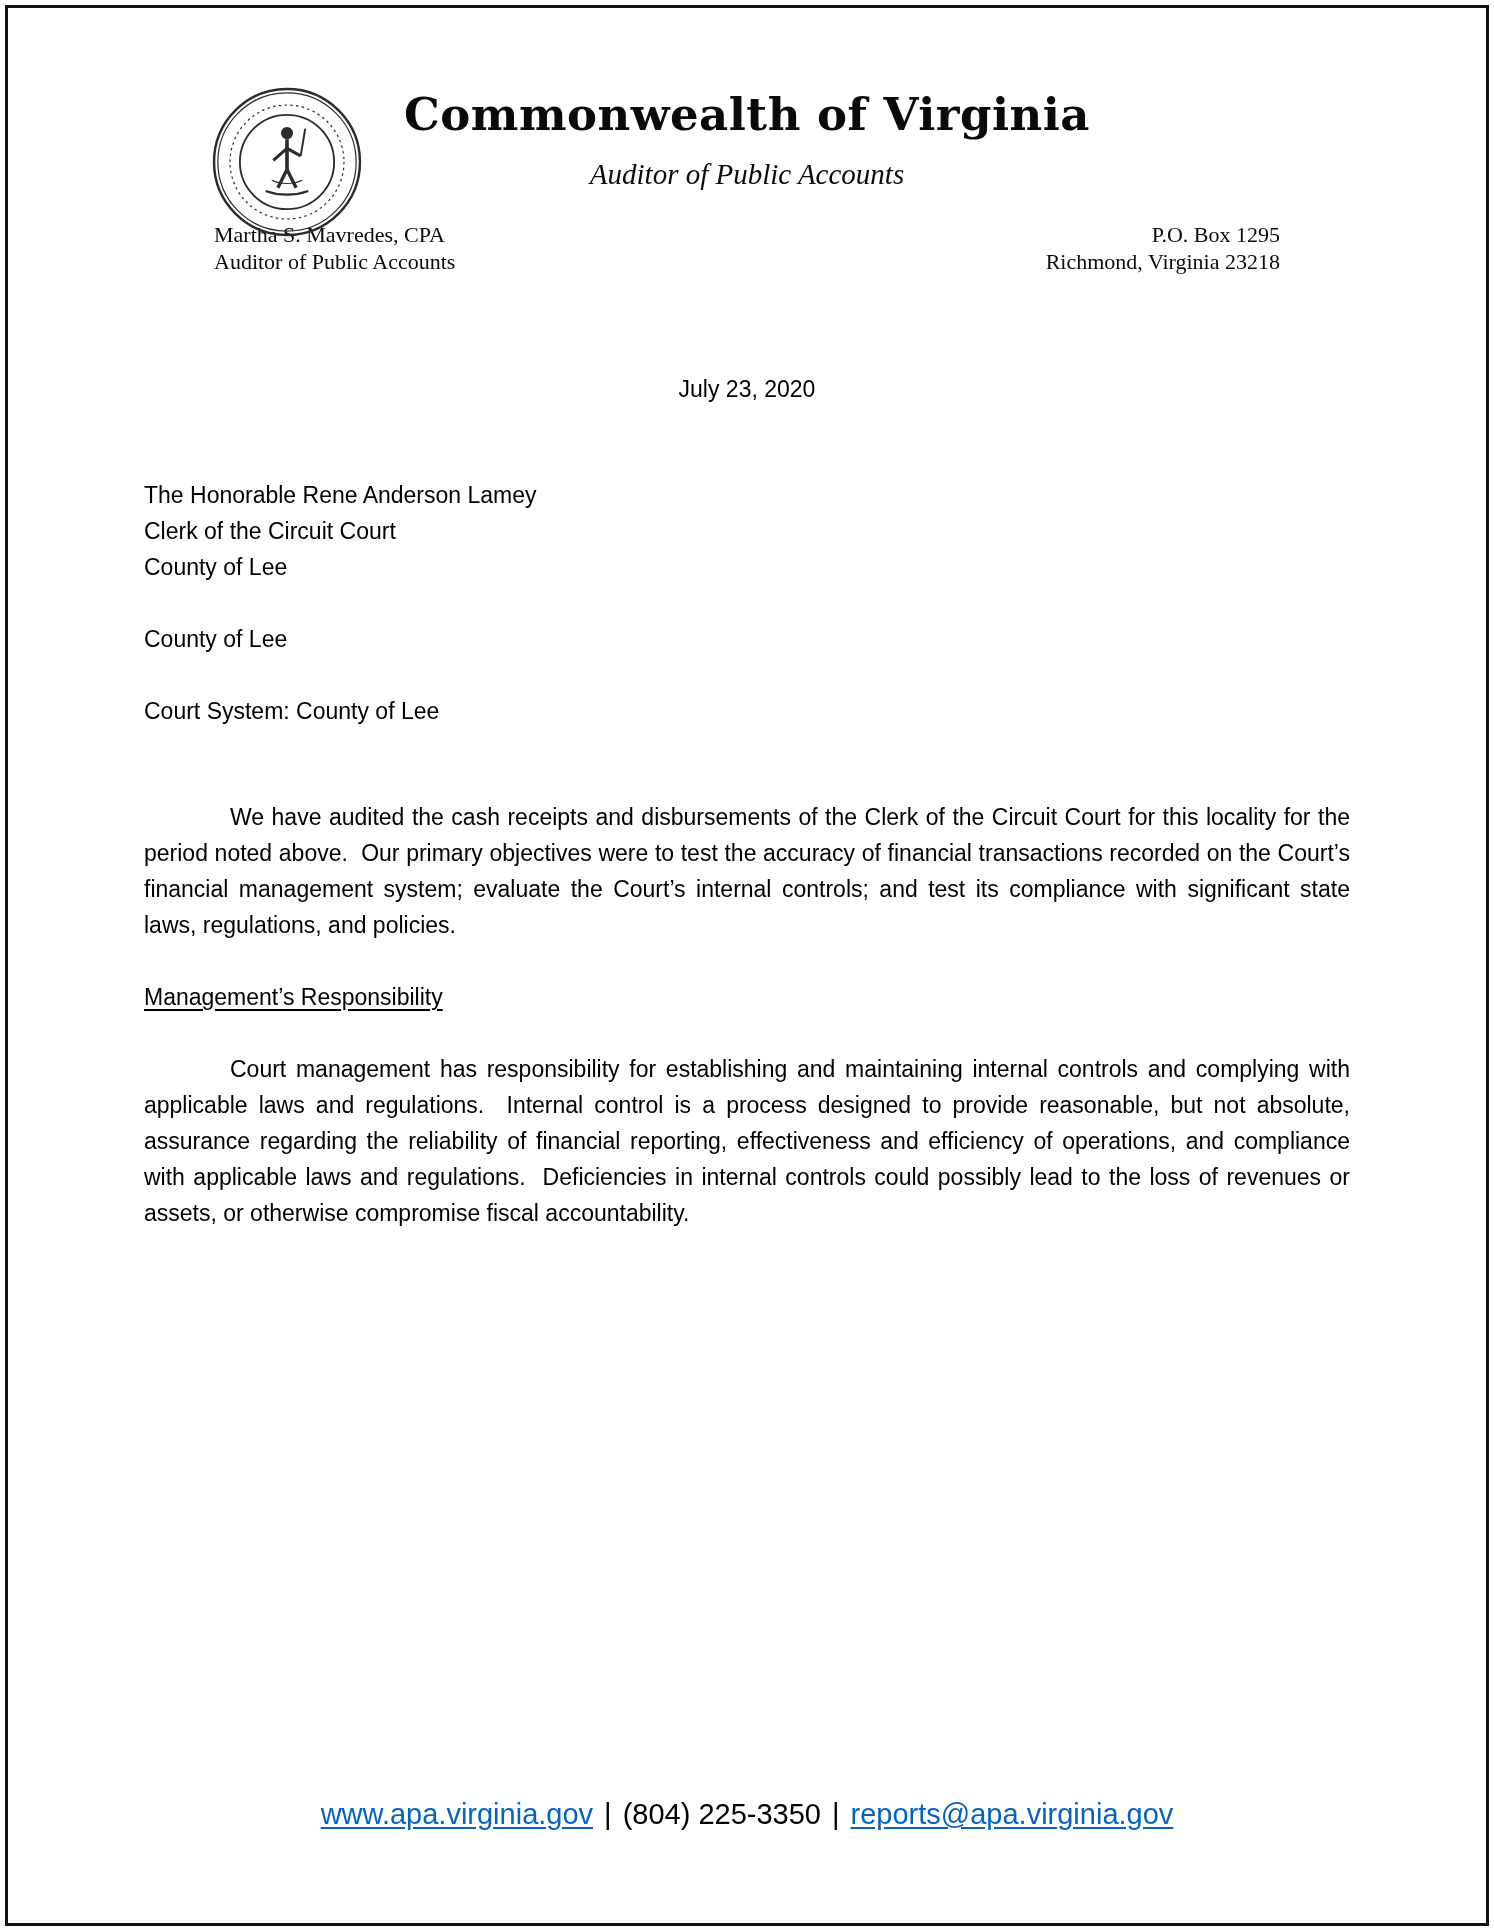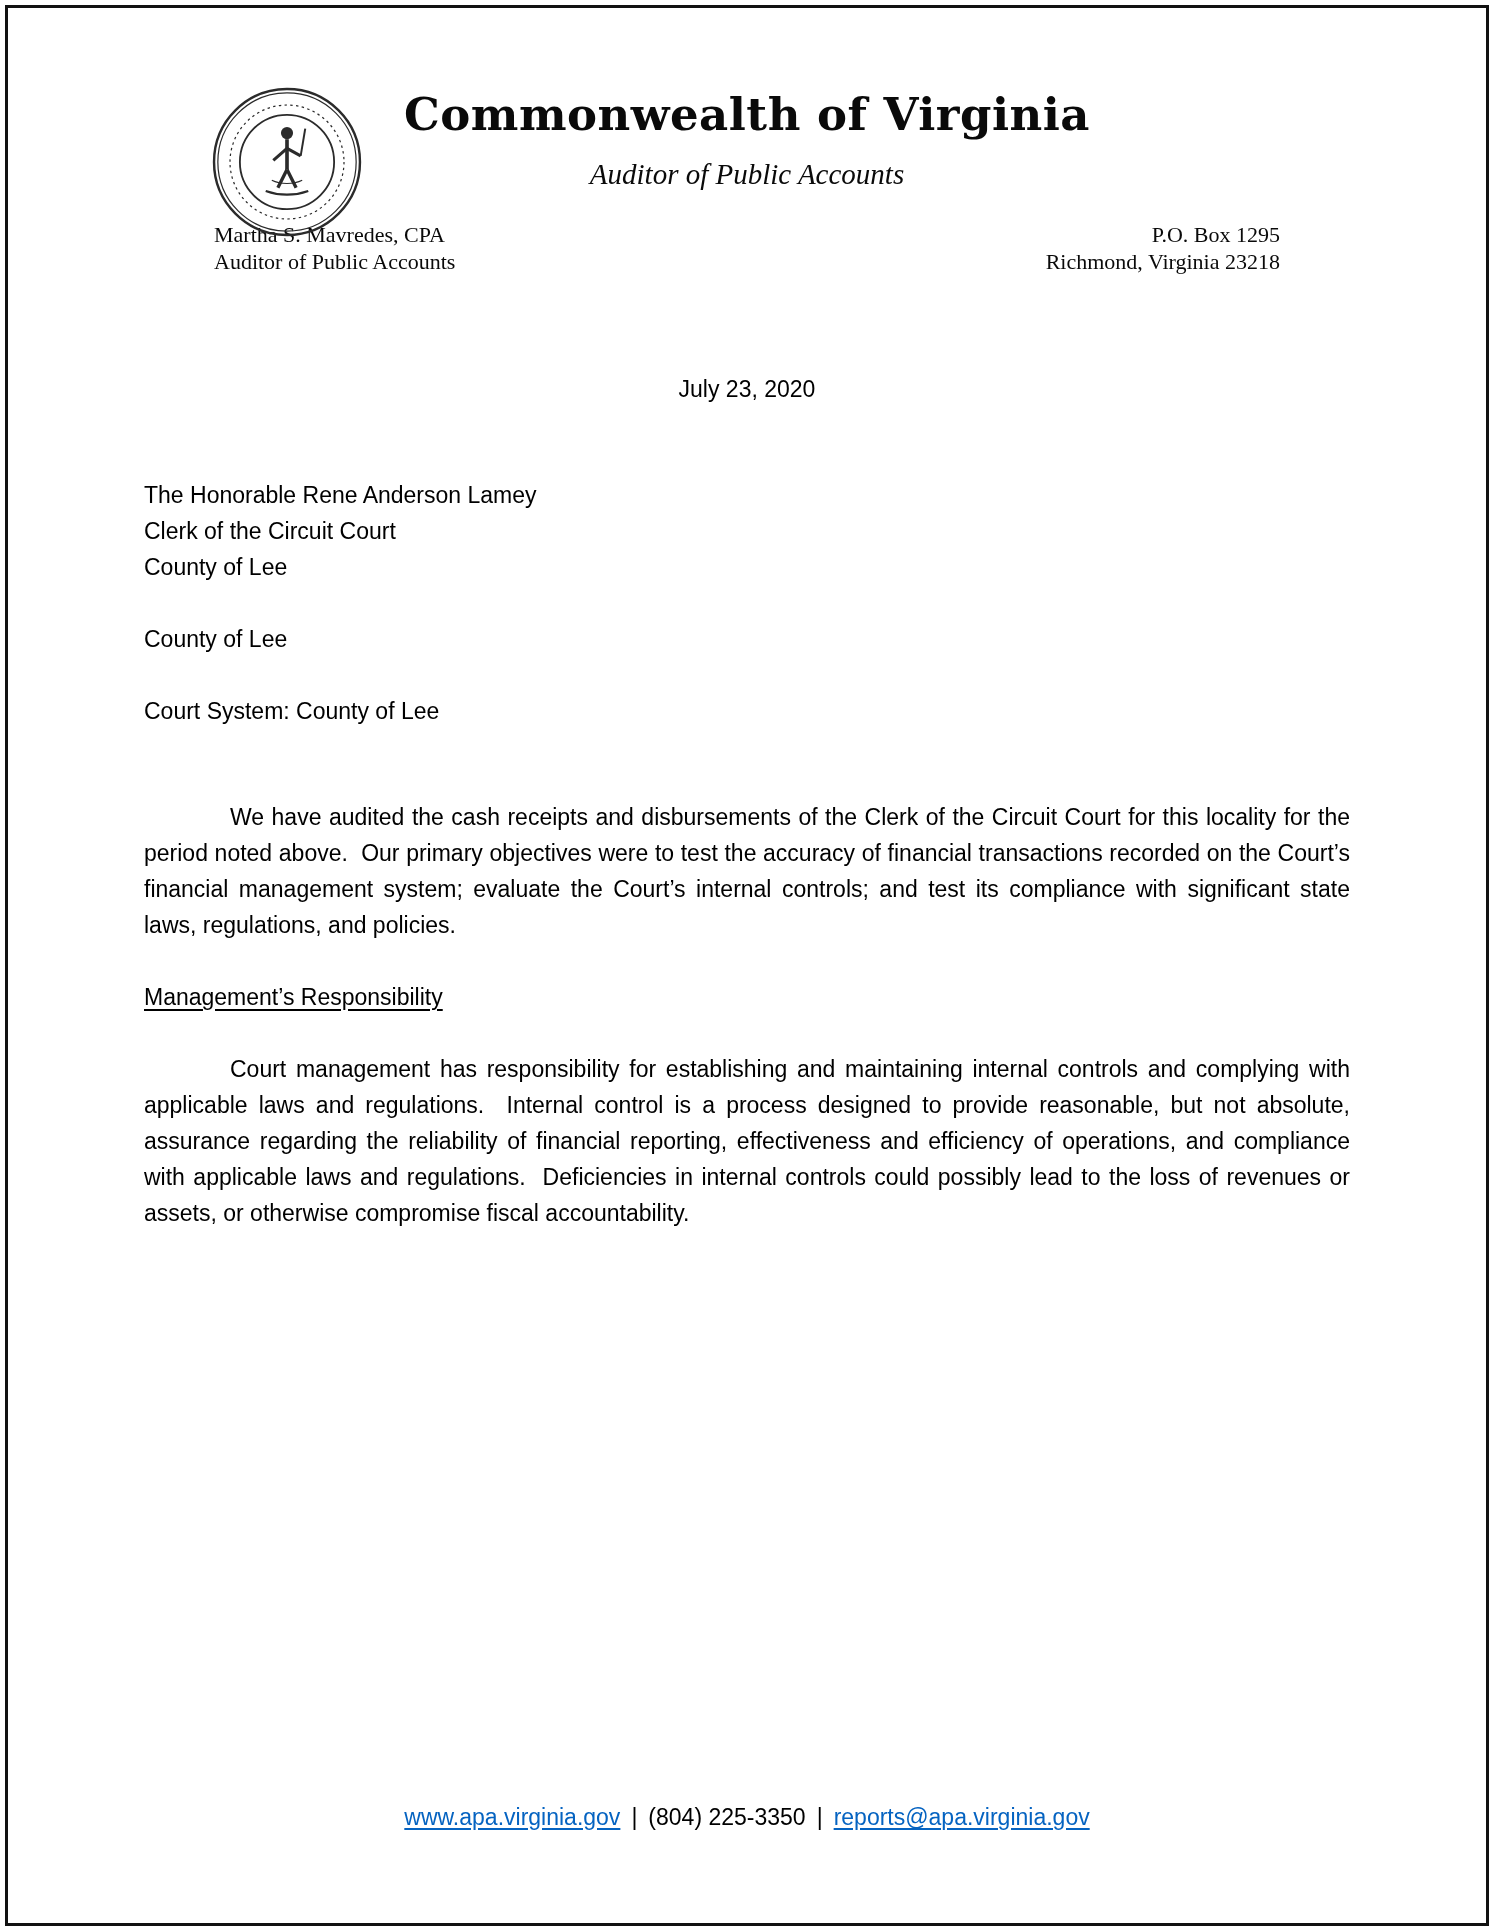--- a/index.html
+++ b/index.html
@@ -77,21 +77,21 @@
     text-decoration: underline;
     text-underline-offset: 4px;
   }
 
   
   .footer {
     position: absolute;
     left: 0; right: 0;
     bottom: 92px;
     text-align: center;
-    font-size: 23px;
+    font-size: 29px;
   }
   .footer a {
     color: #0563c1;
     text-decoration: underline;
     text-underline-offset: 3px;
     cursor: pointer;
   }
   .footer .sep { margin: 0 11px; color: #000; }
 </style>
 </head>

